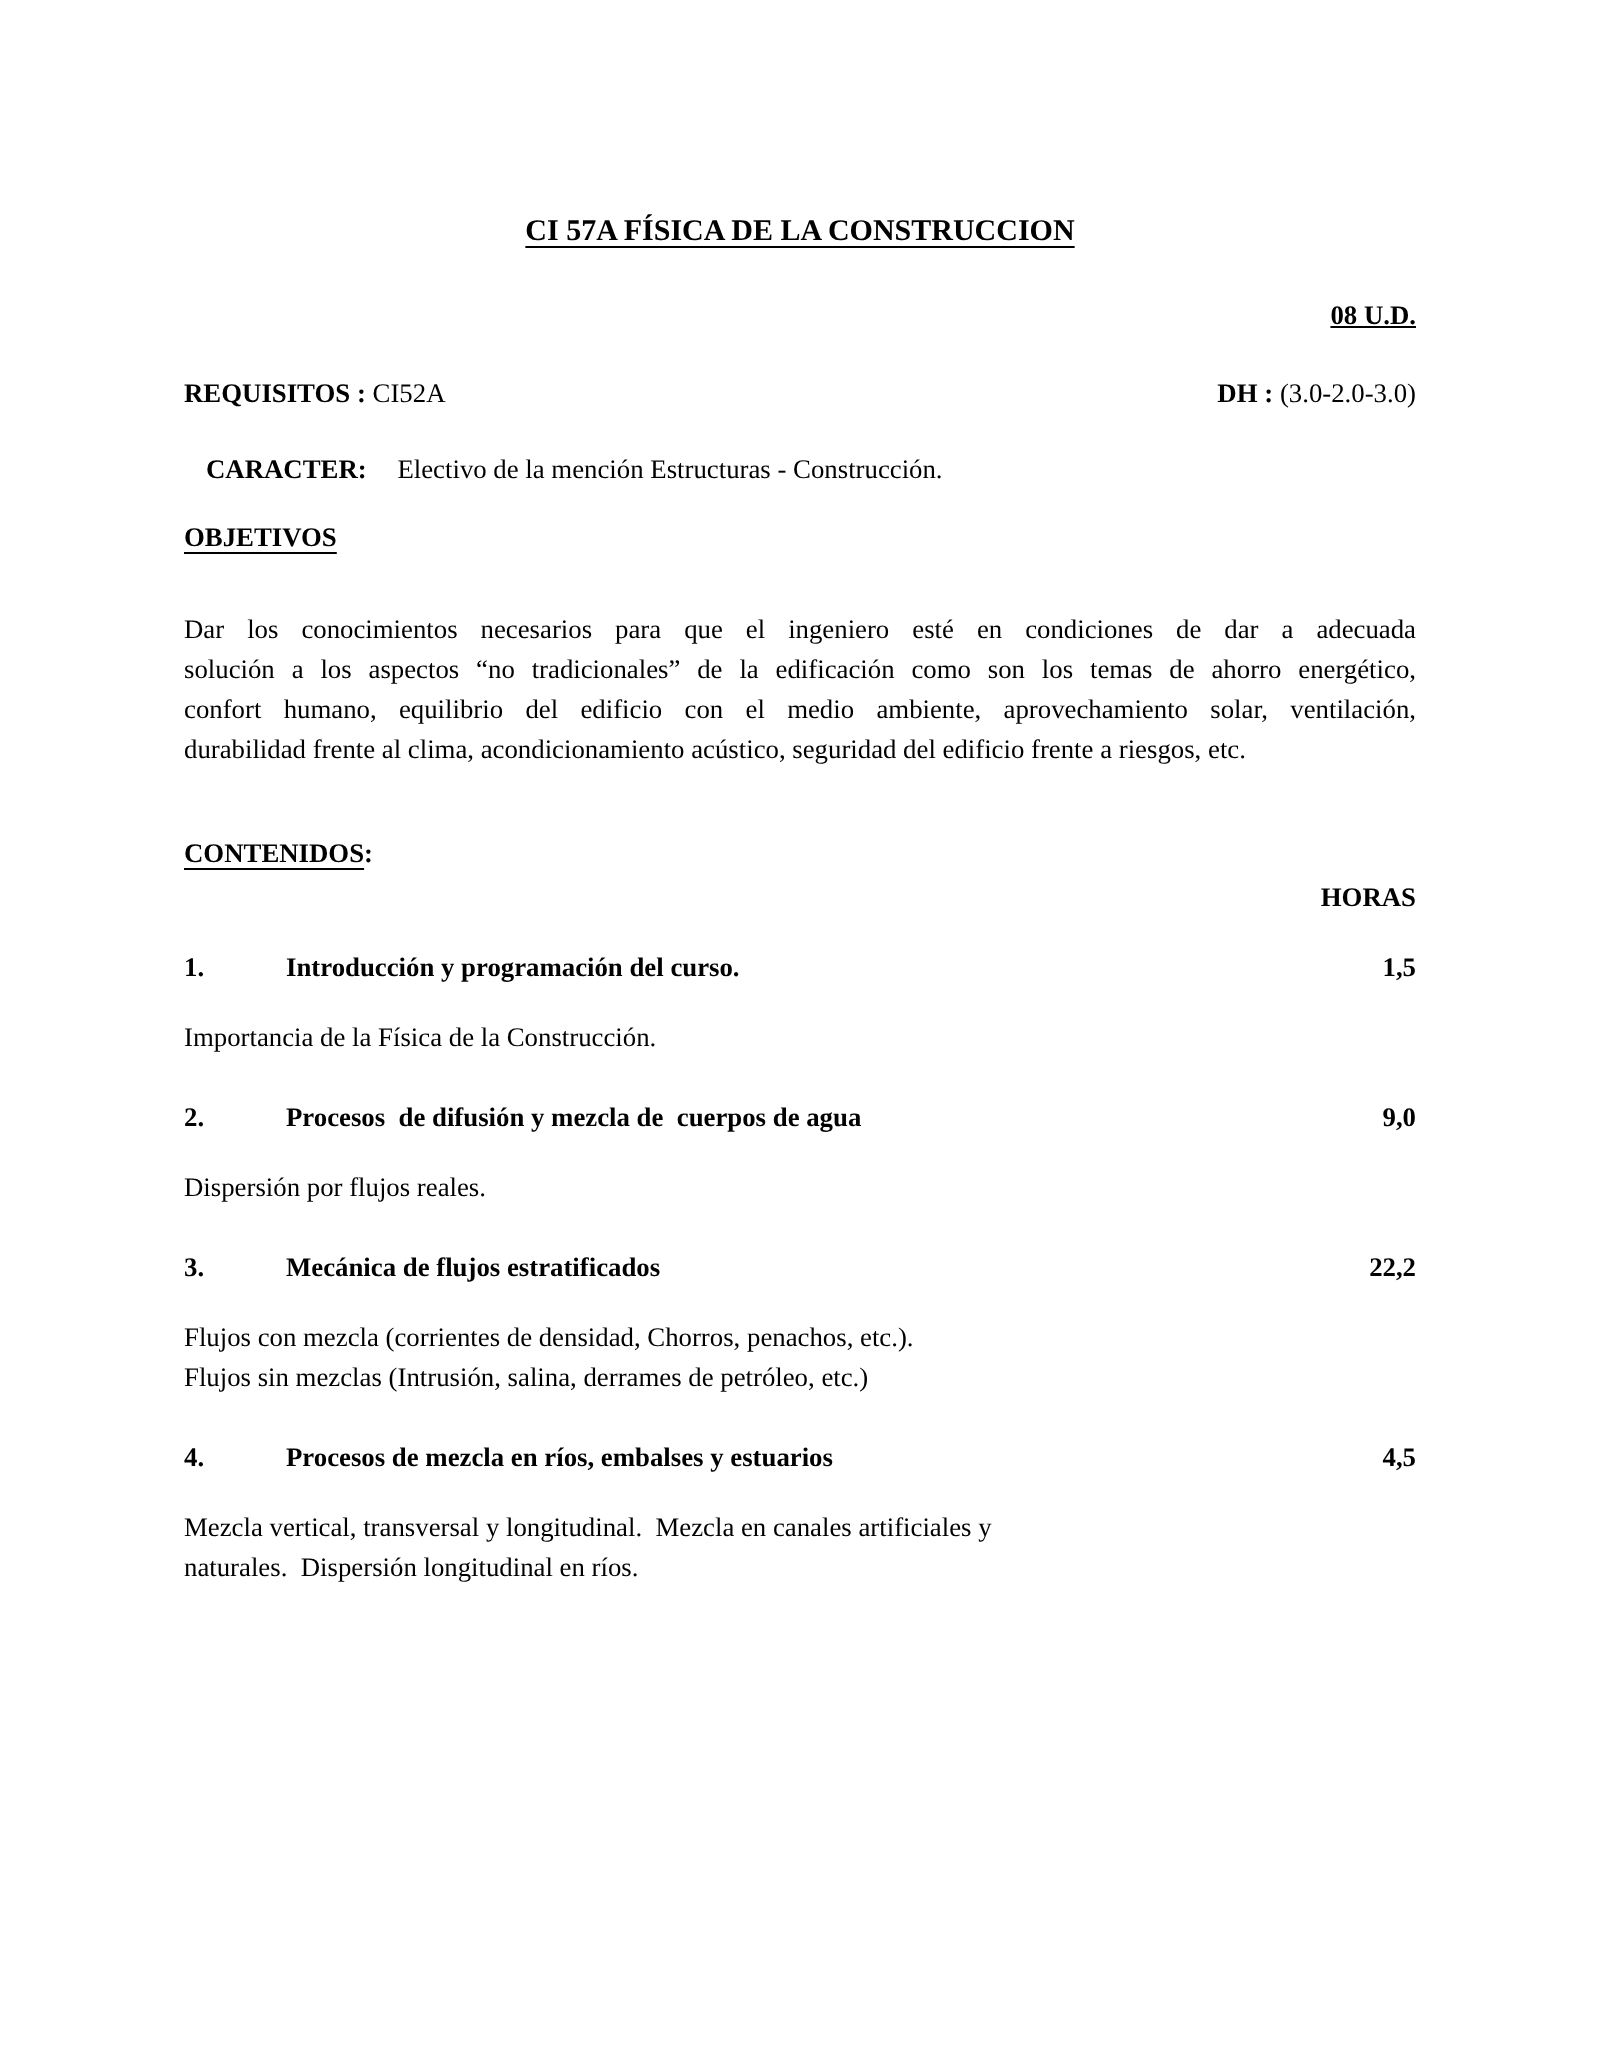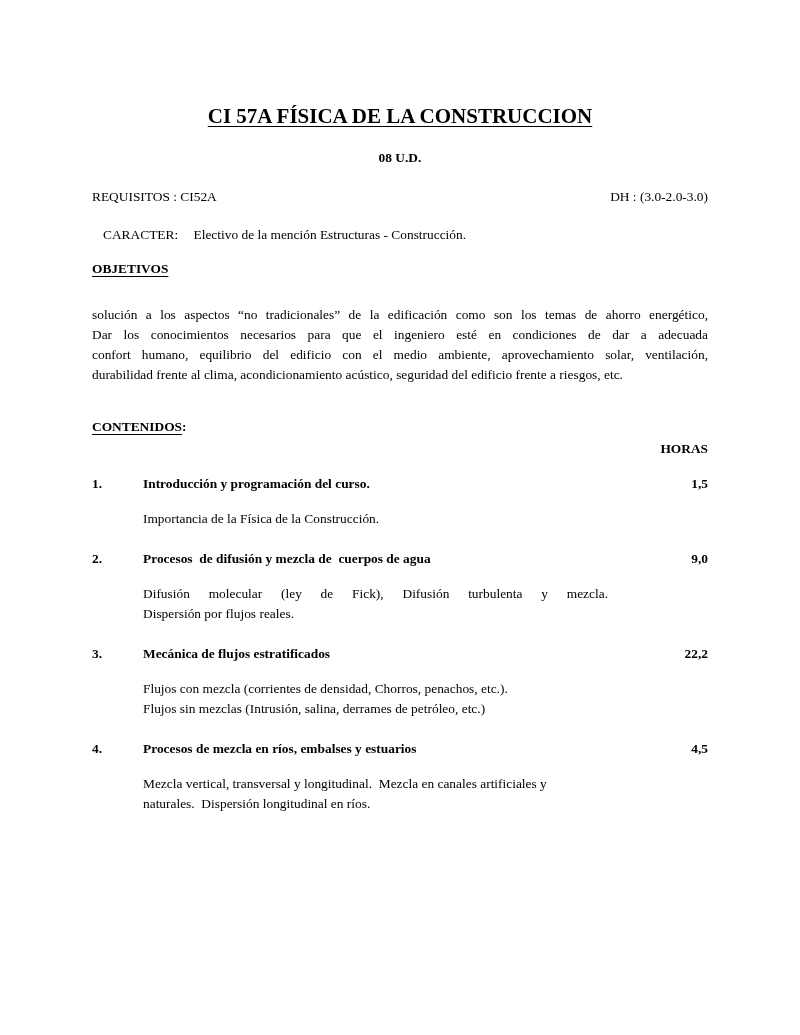--- a/index.html
+++ b/index.html
@@ -18,39 +18,40 @@
     box-sizing: border-box;
     width: 800px;
     height: 1035px;
     padding: 106px 92px 0 92px;
     font-size: 13.4px;
     line-height: 20px;
   }
   .doc-title {
     text-align: center;
     font-weight: bold;
-    font-size: 21px;
+    font-size: 15px;
     margin-bottom: 22px;
   }
   .doc-title .u {
     text-decoration: underline;
     text-underline-offset: 3px;
     text-decoration-thickness: 1.4px;
   }
   .ud {
-    text-align: center;
+    text-align: right;
     font-weight: bold;
     margin-bottom: 19px;
+    text-decoration: underline;
   }
   .req-row {
     display: flex;
     justify-content: space-between;
     margin-bottom: 18px;
   }
-  .bold { font-weight: normal; }
+  .bold { font-weight: bold; }
   .caracter-row {
     margin-bottom: 14px;
     margin-left: 11px;
   }
   .caracter-row .value { margin-left: 12px; }
   .section-heading {
     font-weight: bold;
     margin-bottom: 26px;
   }
   .section-heading .u {
@@ -84,21 +85,20 @@
     flex: 0 0 51px;
   }
   .item-title {
     flex: 1 1 auto;
     white-space: pre;
   }
   .item-hours {
     text-align: left;
   }
   .item-detail {
-    margin-left: 51px;
     width: 465px;
     margin-bottom: 20px;
   }
   .dline {
     white-space: pre;
   }
   .dline.stretch {
     white-space: normal;
     text-align: justify;
     text-align-last: justify;
@@ -129,22 +129,22 @@
   <div class="caracter-row">
     <span class="bold">CARACTER:</span>
     <span class="value">Electivo de la mención Estructuras - Construcción.</span>
   </div>
 
   <div class="section-heading">
     <span class="u">OBJETIVOS</span>
   </div>
 
   <div class="objetivos-para">
+    <div class="jline">Dar los conocimientos necesarios para que el ingeniero esté en condiciones de dar a adecuada</div>
     <div class="jline">solución a los aspectos “no tradicionales” de la edificación como son los temas de ahorro energético,</div>
-    <div class="jline">Dar los conocimientos necesarios para que el ingeniero esté en condiciones de dar a adecuada</div>
     <div class="jline">confort humano, equilibrio del edificio con el medio ambiente, aprovechamiento solar, ventilación,</div>
     <div>durabilidad frente al clima, acondicionamiento acústico, seguridad del edificio frente a riesgos, etc.</div>
   </div>
 
   <div class="section-heading contenidos-heading">
     <span class="u">CONTENIDOS</span><span>:</span>
   </div>
 
   <div class="horas-header">HORAS</div>
 
@@ -156,21 +156,20 @@
   <div class="item-detail">
     <div class="dline">Importancia de la Física de la Construcción.</div>
   </div>
 
   <div class="item-row">
     <span class="item-num">2.</span>
     <span class="item-title">Procesos  de difusión y mezcla de  cuerpos de agua</span>
     <span class="item-hours">9,0</span>
   </div>
   <div class="item-detail">
-    <div class="dline stretch">Difusión molecular (ley de Fick), Difusión turbulenta y mezcla.</div>
     <div class="dline">Dispersión por flujos reales.</div>
   </div>
 
   <div class="item-row">
     <span class="item-num">3.</span>
     <span class="item-title">Mecánica de flujos estratificados</span>
     <span class="item-hours">22,2</span>
   </div>
   <div class="item-detail">
     <div class="dline">Flujos con mezcla (corrientes de densidad, Chorros, penachos, etc.).</div>

